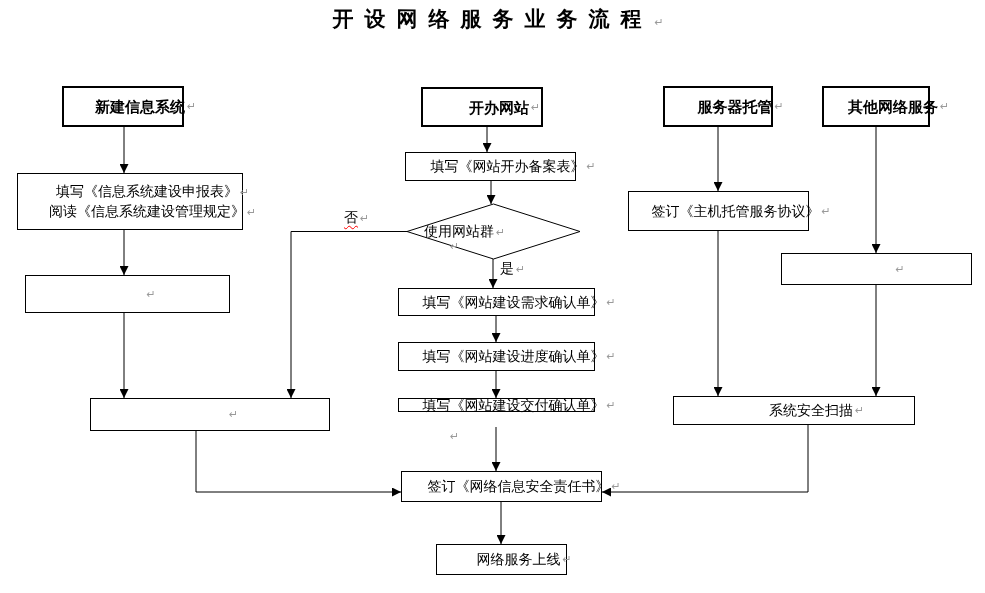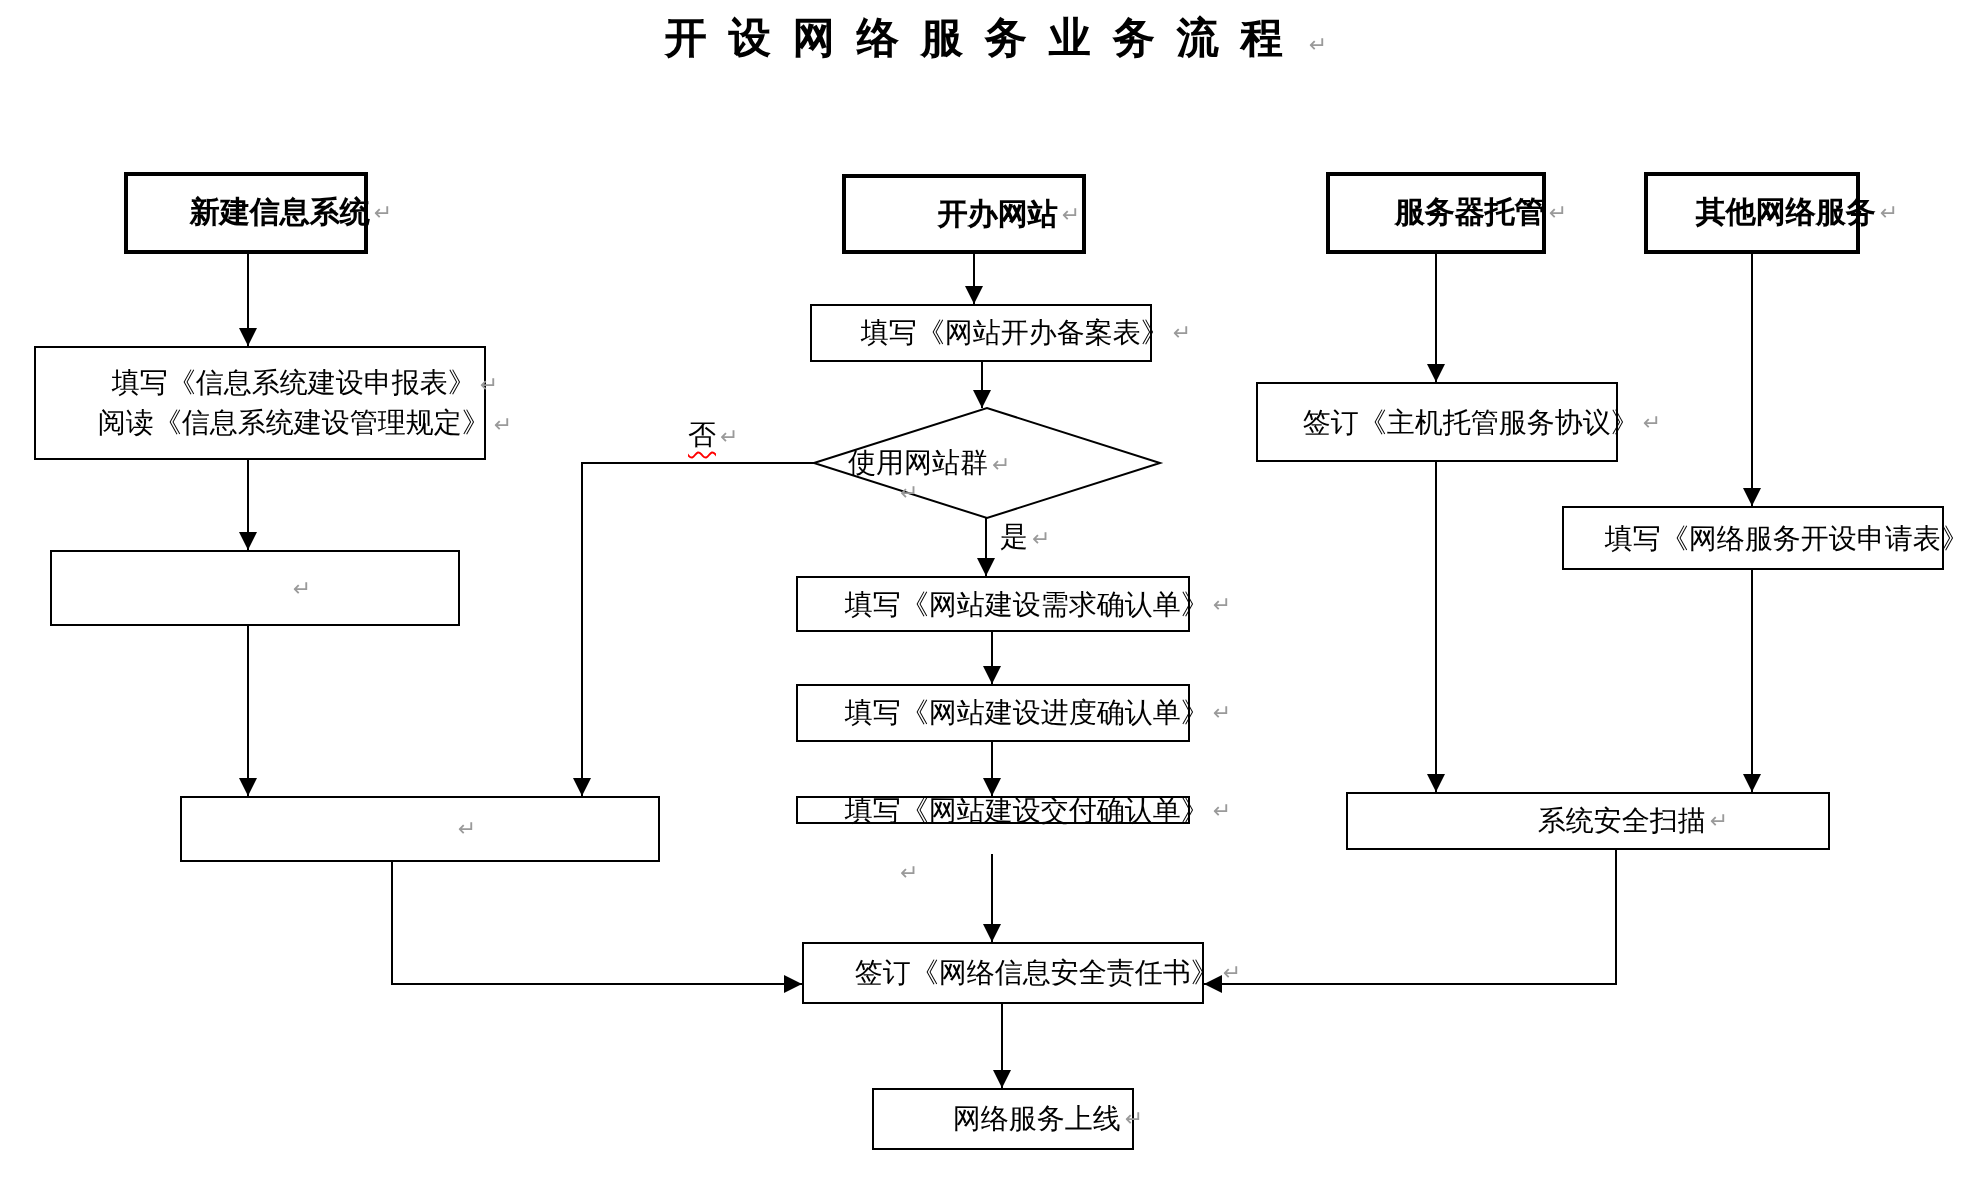--- a/index.html
+++ b/index.html
@@ -131,21 +131,20 @@
       <span>填写《网站建设交付确认单》</span>
       <span class="pmark">↵</span>
     </div>
 
   <div class="box" style="left:628px;top:191px;width:181px;height:40px">
       <span>签订《主机托管服务协议》</span>
       <span class="pmark">↵</span>
     </div>
 
   <div class="box" style="left:781px;top:253px;width:191px;height:32px">
-      <span>填写《网络服务开设申请表》</span>
       <span class="pmark">↵</span>
     </div>
 
   <div class="box" style="left:673px;top:396px;width:242px;height:29px">
       <span>系统安全扫描</span>
       <span class="pmark">↵</span>
     </div>
 
   <div class="box" style="left:401px;top:471px;width:201px;height:31px">
       <span>签订《网络信息安全责任书》</span>

